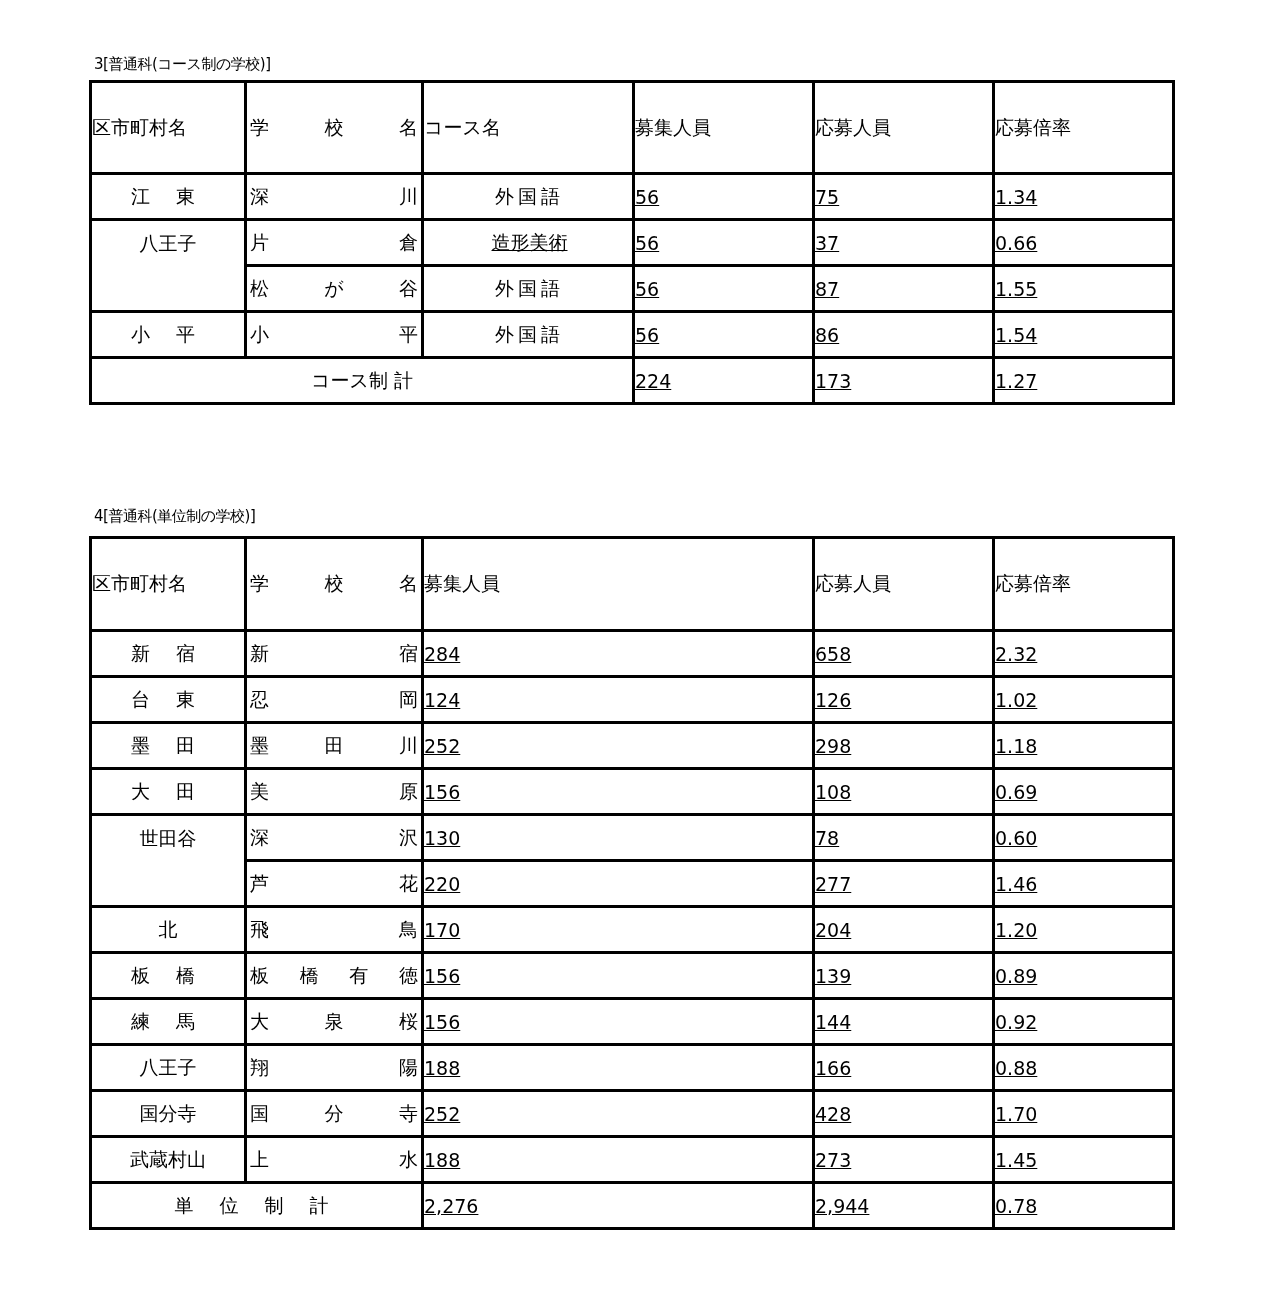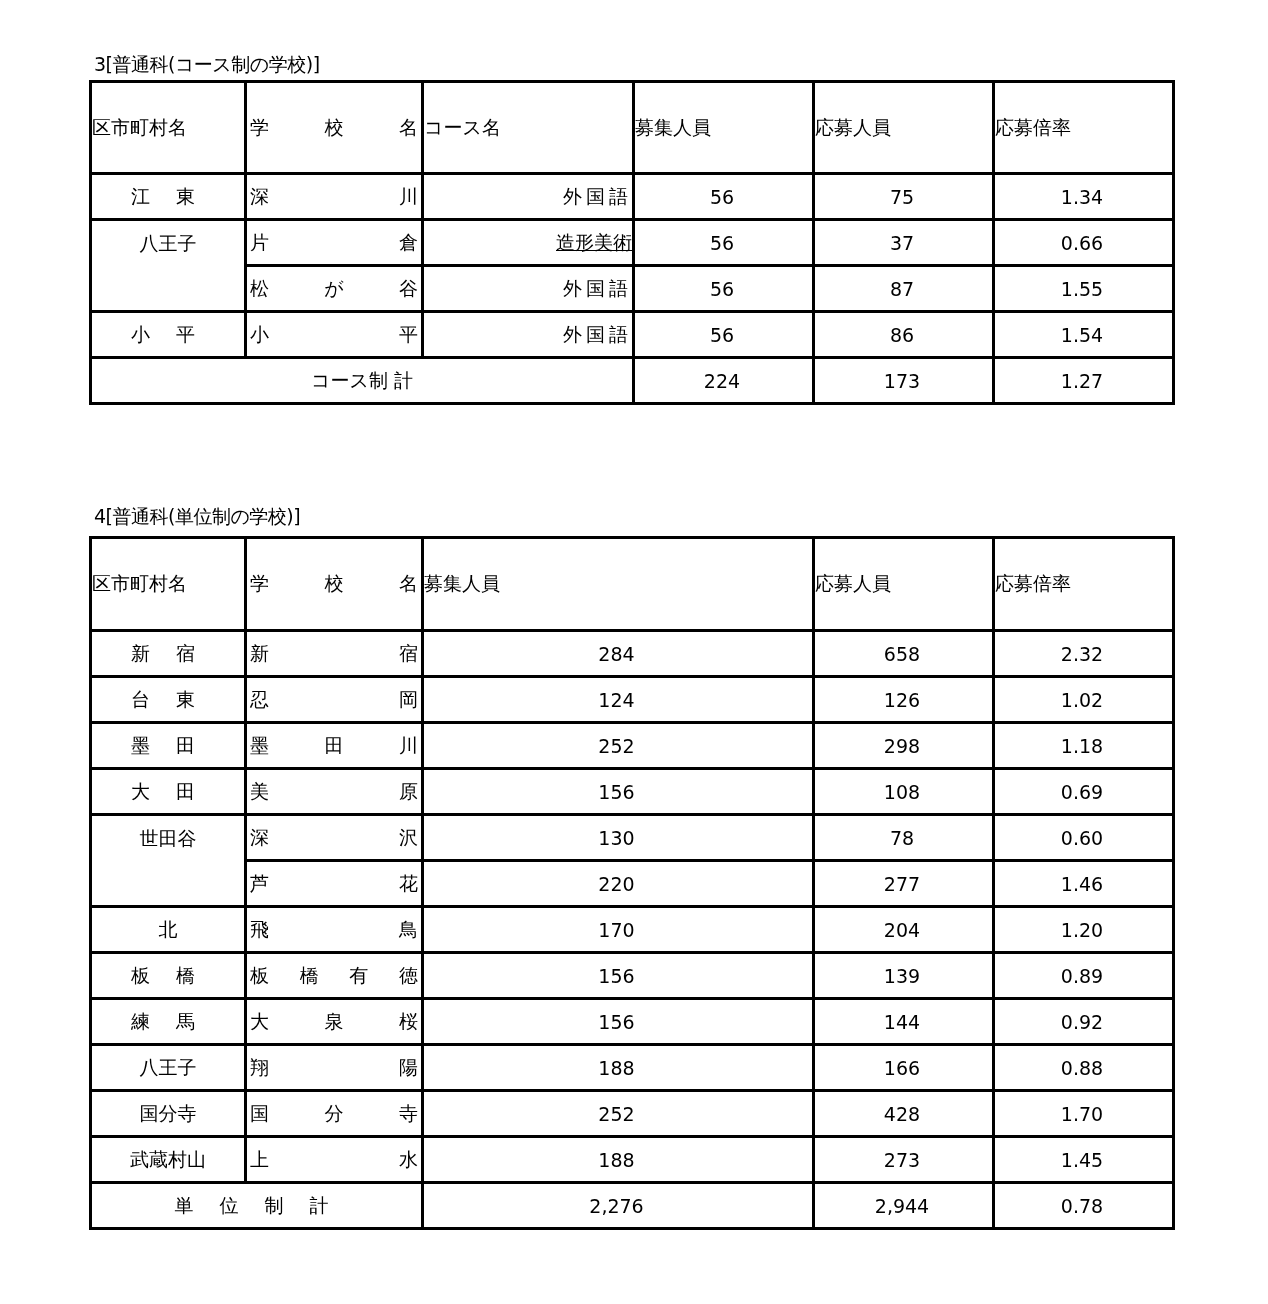--- a/index.html
+++ b/index.html
@@ -2,36 +2,36 @@
 <html><head>
 <meta charset="utf-8">
 <style>
   html, body { margin: 0; padding: 0; background: #ffffff; }
   body {
     width: 1268px; height: 1304px; position: relative; overflow: hidden;
     font-family: "DejaVu Sans", "Liberation Sans", sans-serif;
     color: #000;
   }
   .section-title {
-    position: absolute; left: 94px; font-size: 19px; line-height: 22px;
+    position: absolute; left: 94px; font-size: 15px; line-height: 22px;
     white-space: nowrap; letter-spacing: -0.5px;
   }
   table.grid {
     position: absolute; left: 89px; border-collapse: collapse;
     table-layout: fixed; border: 3px solid #000;
   }
   table.grid td, table.grid th {
     border: 3px solid #000; padding: 0; font-weight: normal;
     font-size: 19px; overflow: hidden; white-space: nowrap;
   }
   th { text-align: left; vertical-align: middle; }
   .center { text-align: center; vertical-align: middle; margin-left: 30px; }
   .center.top { vertical-align: top; padding-top: 10px; }
-  .num { text-align: center; padding-right: 3px !important; vertical-align: middle; }
-  .course { text-align: right; padding-left: 3px !important; vertical-align: middle; letter-spacing: 4px; }
+  .num { text-align: left; padding-right: 3px !important; vertical-align: middle; text-decoration: underline; }
+  .course { text-align: center; padding-left: 3px !important; vertical-align: middle; letter-spacing: 4px; }
   .course.tight { letter-spacing: 0; text-decoration: underline; }
   .school { vertical-align: middle; padding: 0 3px !important; }
   .school .chars { display: flex; justify-content: space-between; }
   .school-head { vertical-align: middle; padding: 0 3px !important; }
   .school-head .chars { display: flex; justify-content: space-between; }
   .spaced { letter-spacing: 10px; }
 </style>
 </head>
 <body>
 

